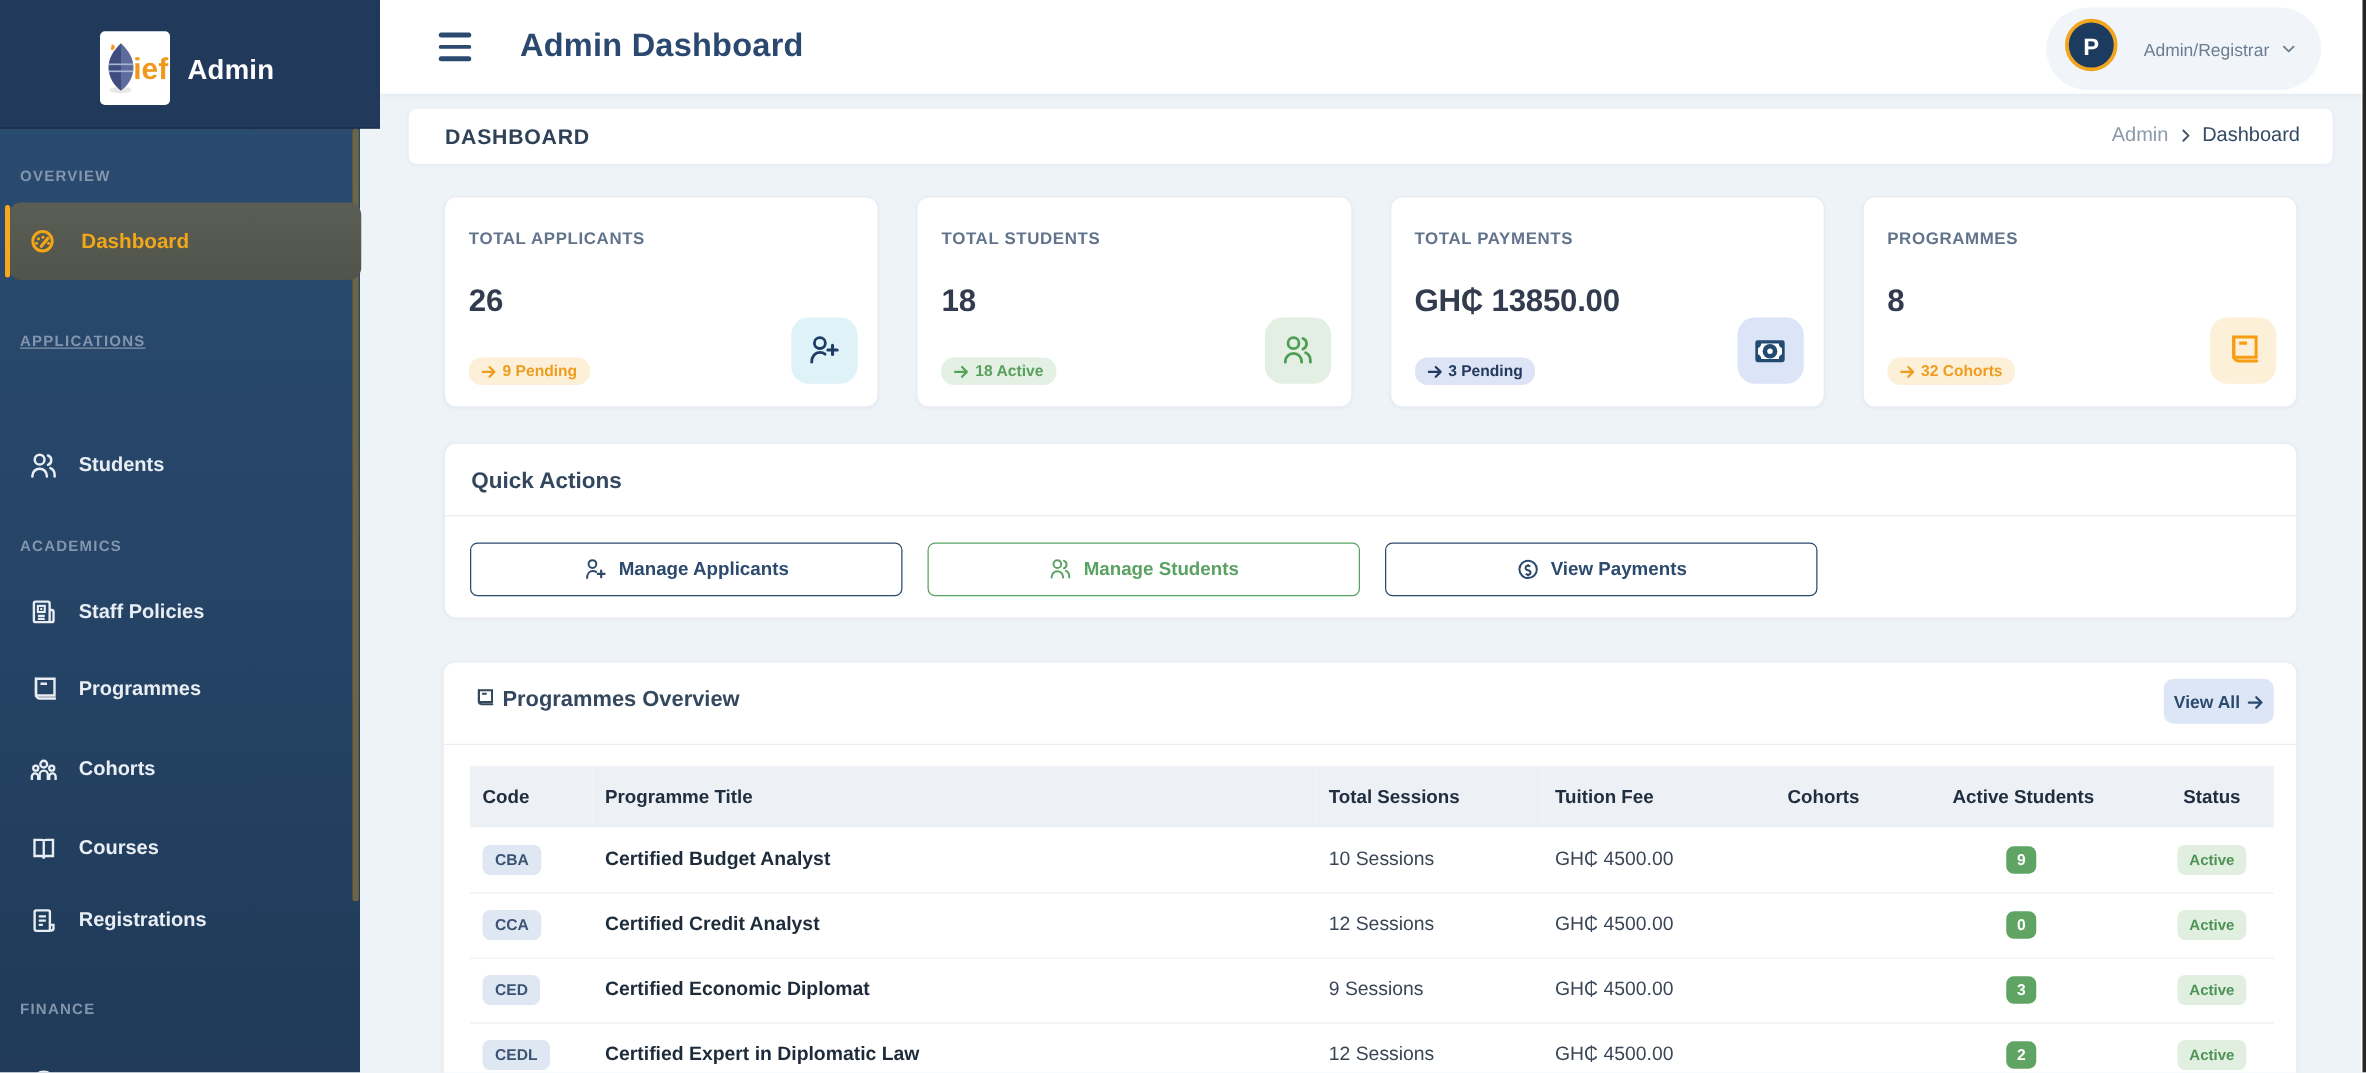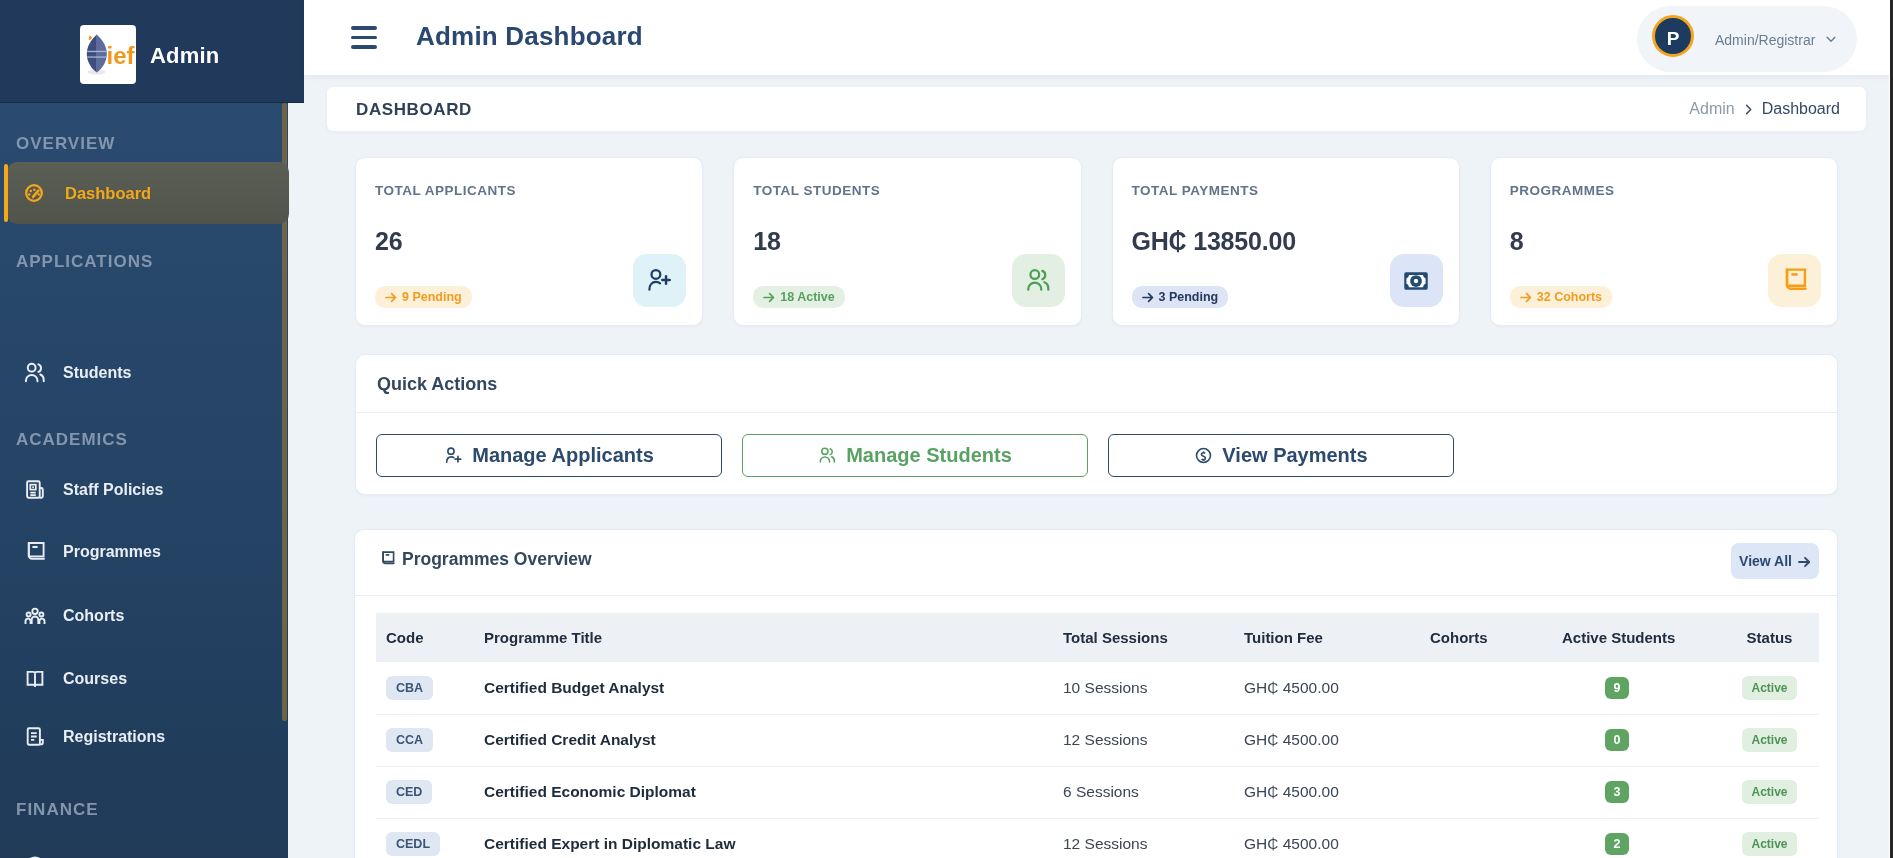--- a/index.html
+++ b/index.html
@@ -6,21 +6,21 @@
 html,body { width:1893px; height:858px; overflow:hidden; }
 body { font-family:"Liberation Sans", sans-serif; background:#eef3f8; position:relative; }
 .canvas { position:absolute; left:0; top:0; width:1893px; height:858px; }
 
 
 .sidebar { position:absolute; left:0; top:0; width:288px; height:858px; background:linear-gradient(180deg,#2b4c72 0%,#254466 55%,#203a58 100%);text-align:center; }
 .sb-head { position:absolute; left:0; top:0; width:304px; height:103px; background:#213a5c; border-bottom:1px solid rgba(0,0,0,.25); }
 .logo-box { position:absolute; left:80px; top:25px; width:56px; height:59px; background:#fff; border-radius:4px; }
 .sb-title { position:absolute; left:150px; top:43px; font-size:22px; font-weight:700; color:#fff; letter-spacing:.2px; }
 .sb-scroll { position:absolute; right:1px; top:103px; width:5px; height:618px; background:#6e6446; border-radius:2px; }
-.sb-label { position:absolute; left:16px; font-size:17px; font-weight:700; letter-spacing:1px; color:#8496ad; }
+.sb-label { position:absolute; left:16px; font-size:12px; font-weight:700; letter-spacing:1px; color:#8496ad; }
 .sb-item { position:absolute; left:0; width:304px; height:46px; display:flex; align-items:center; color:#e9eef4; font-size:16px; font-weight:700; }
 .sb-item svg { position:absolute; left:23px; width:24px; height:24px; }
 .sb-item span { position:absolute; left:63px; }
 .sb-active { position:absolute; left:7px; width:282px; height:62px; background:linear-gradient(180deg,#5a5e55,#50544b); border-radius:10px; }
 .sb-active-bar { position:absolute; left:4px; width:4px; height:58px; background:#f5a81c; border-radius:3px; }
 .sb-active-item { color:#f2a71b; }
 .sb-active-item svg { left:23px; width:22px; height:22px; }
 .sb-active-item span { left:65px; font-size:16.5px; }
 
 
@@ -51,21 +51,21 @@
 .b-navy  { background:#dde4f5; color:#23395d; }
 .t-cyan  { background:#def2f8; }
 .t-green { background:#e3efe3; }
 .t-peri  { background:#dce4f7; }
 .t-amber { background:#fdf0d8; }
 
 
 .qa { position:absolute; left:355px; top:354px; width:1483px; height:141px; background:#fff; border:1px solid #e7ecf2; border-radius:10px; box-shadow:0 1px 3px rgba(30,50,80,.04); }
 .qa-h { position:absolute; left:21px; top:19px; font-size:18px; font-weight:700; color:#33475e; }
 .qa-div { position:absolute; left:0; top:57px; width:100%; height:1px; background:#e9edf2; }
-.qa-btn { position:absolute; top:79px; width:346px; height:43px; border-radius:6px; background:#fff; display:flex; align-items:center; justify-content:center; gap:9px; font-size:20px; font-weight:700; }
+.qa-btn { position:absolute; top:79px; width:346px; height:43px; border-radius:6px; background:#fff; display:flex; align-items:center; justify-content:center; gap:9px; font-size:15px; font-weight:700; }
 .qa-navy { border:1.6px solid #2c4a6e; color:#2c4a6e; }
 .qa-green { border:1.6px solid #5aa263; color:#5aa263; }
 
 
 .po { position:absolute; left:354px; top:529px; width:1484px; height:400px; background:#fff; border:1px solid #e7ecf2; border-radius:10px; box-shadow:0 1px 3px rgba(30,50,80,.04); }
 .po-h { position:absolute; left:24px; top:19px; font-size:17.5px; font-weight:700; color:#33475e; }
 .po-hicon { position:absolute; left:24px; top:20px; }
 .po-h2 { left:47px; }
 .po-viewall { position:absolute; right:18px; top:13px; width:88px; height:36px; background:#dde6f6; border-radius:8px; color:#2c4a6e; font-size:14px; font-weight:700; text-align:center; line-height:36px; }
 .po-div { position:absolute; left:0; top:65px; width:100%; height:1px; background:#e9edf2; }
@@ -108,21 +108,21 @@
     <svg viewBox="0 0 24 24" fill="none" stroke="#f2a71b" stroke-width="2.5" stroke-linecap="round">
       <circle cx="12" cy="12" r="8.5"></circle>
       <circle cx="6.8" cy="13.7" r="1.35" fill="#f2a71b" stroke="none"></circle>
       <circle cx="8.5" cy="9.9" r="1.35" fill="#f2a71b" stroke="none"></circle>
       <circle cx="12.4" cy="8.4" r="1.35" fill="#f2a71b" stroke="none"></circle>
       <circle cx="17.3" cy="13.7" r="1.35" fill="#f2a71b" stroke="none"></circle>
       <path d="M10.9 16.3 L16.8 9.4" stroke-width="2.8"></path>
     </svg>
     <span>Dashboard</span>
       </div>
-  <div class="sb-label" style="top:252px;">APPLICATIONS</div>
+  <div class="sb-label" style="top:266px;text-decoration:underline;">APPLICATIONS</div>
   <div class="sb-item" style="top:350px;">
     <svg viewBox="0 0 24 24" fill="none" stroke="#e9eef4" stroke-width="2" stroke-linecap="round">
       <circle cx="8.7" cy="6.7" r="3.9"></circle>
       <path d="M2.9 20.2 v-.5 a5.8 5.8 0 0 1 11.6 0 v.5"></path>
       <path d="M15.4 3.4 a4 4 0 0 1 0 7.5"></path>
       <path d="M17.3 13.5 a5.8 5.8 0 0 1 3.4 5.4 v1.3"></path>
     </svg>
     <span>Students</span>
       </div>
   <div class="sb-label" style="top:430px;">ACADEMICS</div>
@@ -334,21 +334,21 @@
       <td class="ttl">Certified Credit Analyst</td>
       <td>12 Sessions</td>
       <td>GH₵ 4500.00</td>
       <td></td>
       <td style="padding-left:53px;"><span class="cntbadge">0</span></td>
       <td style="text-align:center;padding:0;"><span class="statuspill">Active</span></td>
     </tr>
     <tr>
       <td><span class="codepill">CED</span></td>
       <td class="ttl">Certified Economic Diplomat</td>
-      <td>6 Sessions</td>
+      <td>9 Sessions</td>
       <td>GH₵ 4500.00</td>
       <td></td>
       <td style="padding-left:53px;"><span class="cntbadge">3</span></td>
       <td style="text-align:center;padding:0;"><span class="statuspill">Active</span></td>
     </tr>
     <tr>
       <td><span class="codepill">CEDL</span></td>
       <td class="ttl">Certified Expert in Diplomatic Law</td>
       <td>12 Sessions</td>
       <td>GH₵ 4500.00</td>

